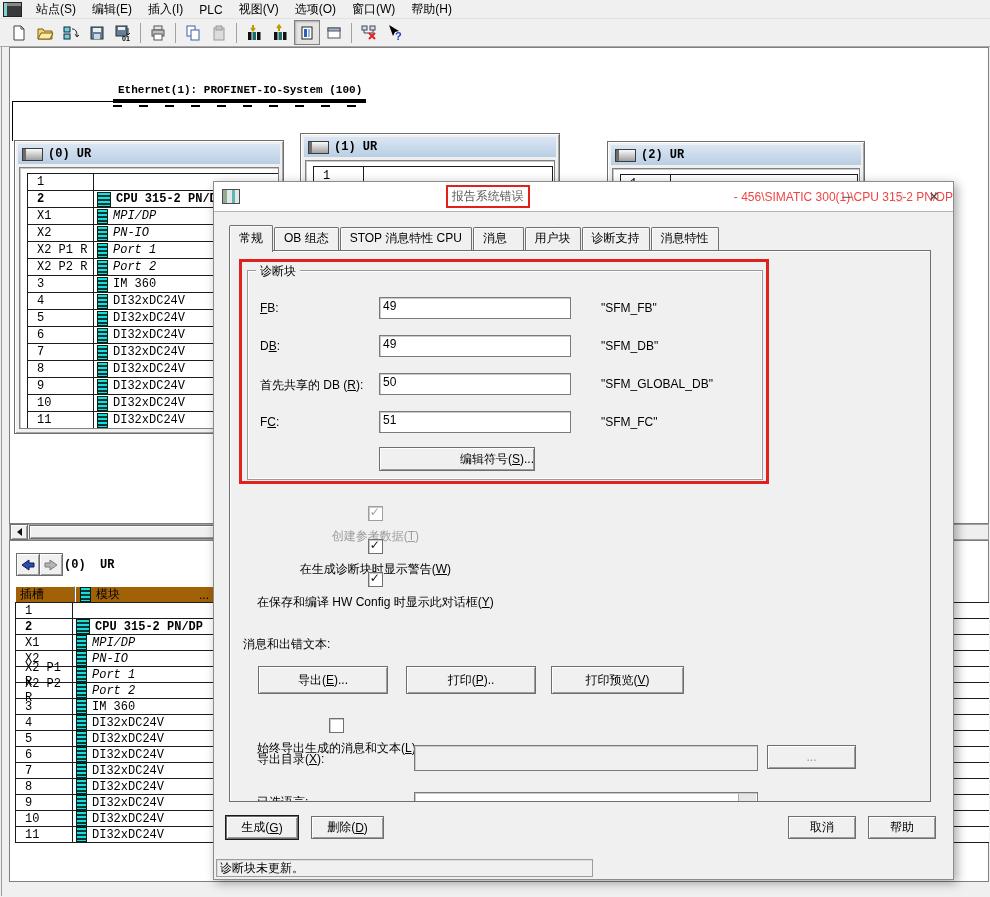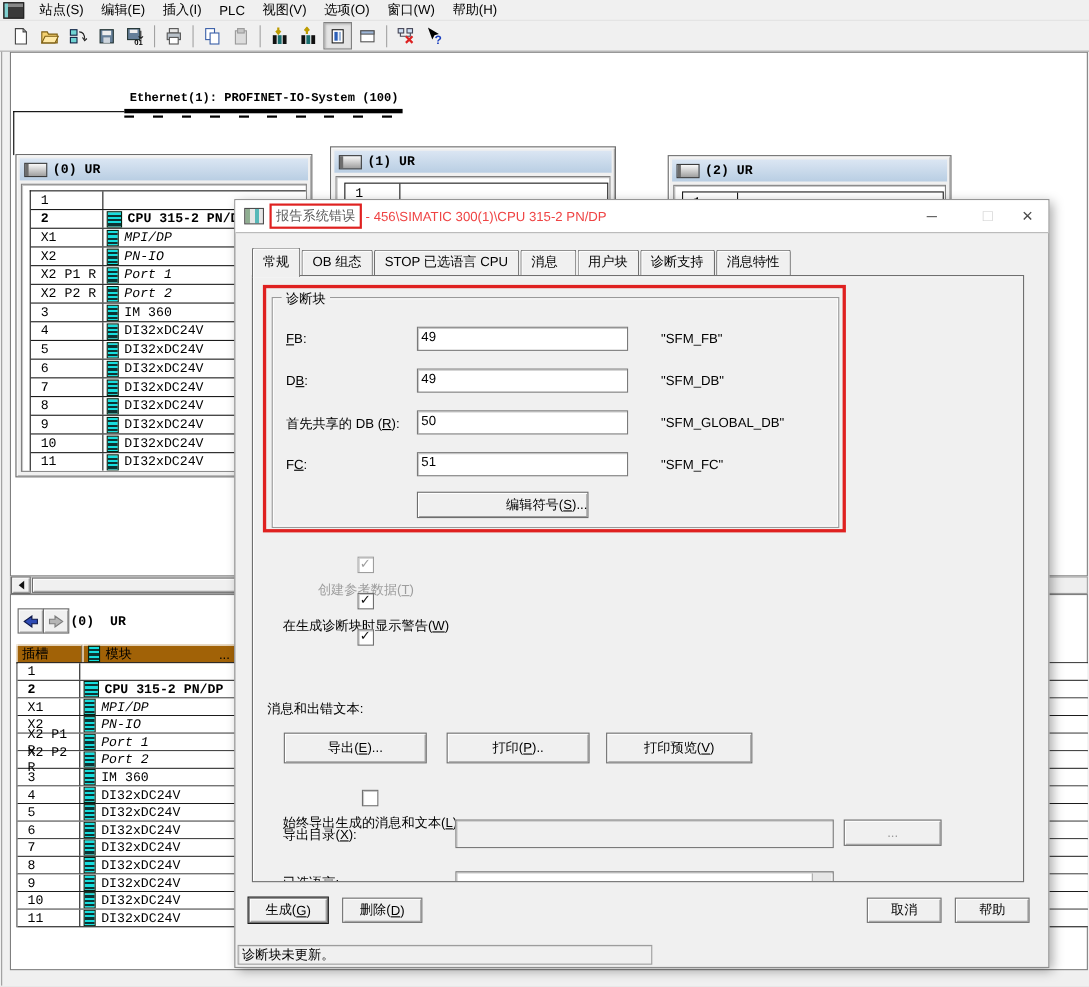--- a/index.html
+++ b/index.html
@@ -82,21 +82,21 @@
   .navlabel{position:absolute;font-weight:bold;font-size:12px;}
   .hcell{position:absolute;height:17px;background:#a16207;border:1px solid;border-color:#fff #707070 #707070 #fff;
          box-sizing:border-box;display:flex;align-items:center;padding:0 4px;gap:5px;font-size:12px;}
   #lowerTable{left:15px;top:602px;width:973px;border:1px solid #1c1c1c;border-bottom:none;border-right:none;background:transparent;position:absolute;}
   #lowerTable .trow{height:15px;border-bottom:1px solid #1c1c1c;background:#fff;}
 
   
   .dialog{position:absolute;left:213px;top:181px;width:739px;height:697px;background:#f0f0f0;
           border:1px solid #8c8c8c;box-shadow:3px 3px 10px rgba(0,0,0,.35);z-index:50;box-sizing:content-box;}
   .dtitle{position:absolute;left:0;top:0;width:100%;height:30px;background:#fff;border-bottom:1px solid #b4b4b4;
-          display:flex;align-items:center;box-sizing:border-box;}
+          display:flex;align-items:center;box-sizing:border-box;justify-content:space-between;}
   .dicon{width:16px;height:13px;margin:0 5px 0 8px;border:1px solid #4c4c4c;flex:none;
          background:linear-gradient(90deg,#8fae91 0 4px,#e6e6e6 4px 9px,#57b8b8 9px 12px,#e6e6e6 12px);}
   .redbox{border:2px solid #df2120;padding:1px 4px;color:#5a5a5a;font-size:12px;white-space:nowrap;}
   .dtext{color:#ef4444;font-size:12px;white-space:pre;}
   .wbtn{position:absolute;top:0;width:40px;height:29px;display:flex;align-items:center;justify-content:center;
         font-size:13px;color:#4a4a4a;}
   .wbtn.min{left:613px;} .wbtn.min::before{content:"\2500";}
   .wbtn.max{left:664px;color:#d0d0d0;} .wbtn.max::before{content:"\25A1";font-size:15px;}
   .wbtn.cls{left:700px;} .wbtn.cls::before{content:"\2715";}
 
@@ -595,21 +595,21 @@
       <span class="dtext"> - 456\SIMATIC 300(1)\CPU 315-2 PN/DP</span>
       <span class="wbtn min"></span>
       <span class="wbtn max"></span>
       <span class="wbtn cls"></span>
     </div>
 
     <div class="tabs">
 
     <span class="tab active">常规</span>
         <span class="tab">OB 组态</span>
-        <span class="tab">STOP 已选语言 CPU</span>
+        <span class="tab">STOP 消息特性 CPU</span>
         <span class="tab">消息  </span>
         <span class="tab">用户块</span>
         <span class="tab">诊断支持</span>
         <span class="tab">消息特性</span>
       </div>
 
     <div class="tabpage">
 
       <div class="redrect" style="left:9px;top:8px;width:524px;height:219px;"></div>
 
@@ -653,20 +653,21 @@
             <span class="cblabel">创建参考数据(<u>T</u>)</span>
           </div>
 
           <div class="cbrow" style="height:33px;">
             <span class="cb chk"></span>
             <span class="cblabel">在生成诊断块时显示警告(<u>W</u>)</span>
           </div>
 
           <div class="cbrow" style="height:33px;">
             <span class="cb chk"></span>
+            <span class="cblabel">在保存和编译 HW Config 时显示此对话框(<u>Y</u>)</span>
           </div>
         </div>
 
       <span style="position:absolute;left:13px;top:385px;">消息和出错文本:</span>
 
       <div class="btn" style="position:absolute;left:28px;top:415px;width:130px;height:28px;">导出(<u>E</u>)...</div>
       <div class="btn" style="position:absolute;left:176px;top:415px;width:130px;height:28px;">打印(<u>P</u>)..</div>
       <div class="btn" style="position:absolute;left:321px;top:415px;width:133px;height:28px;">打印预览(<u>V</u>)</div>
 
       <div class="cbrow" style="position:absolute;left:27px;top:467px;">

